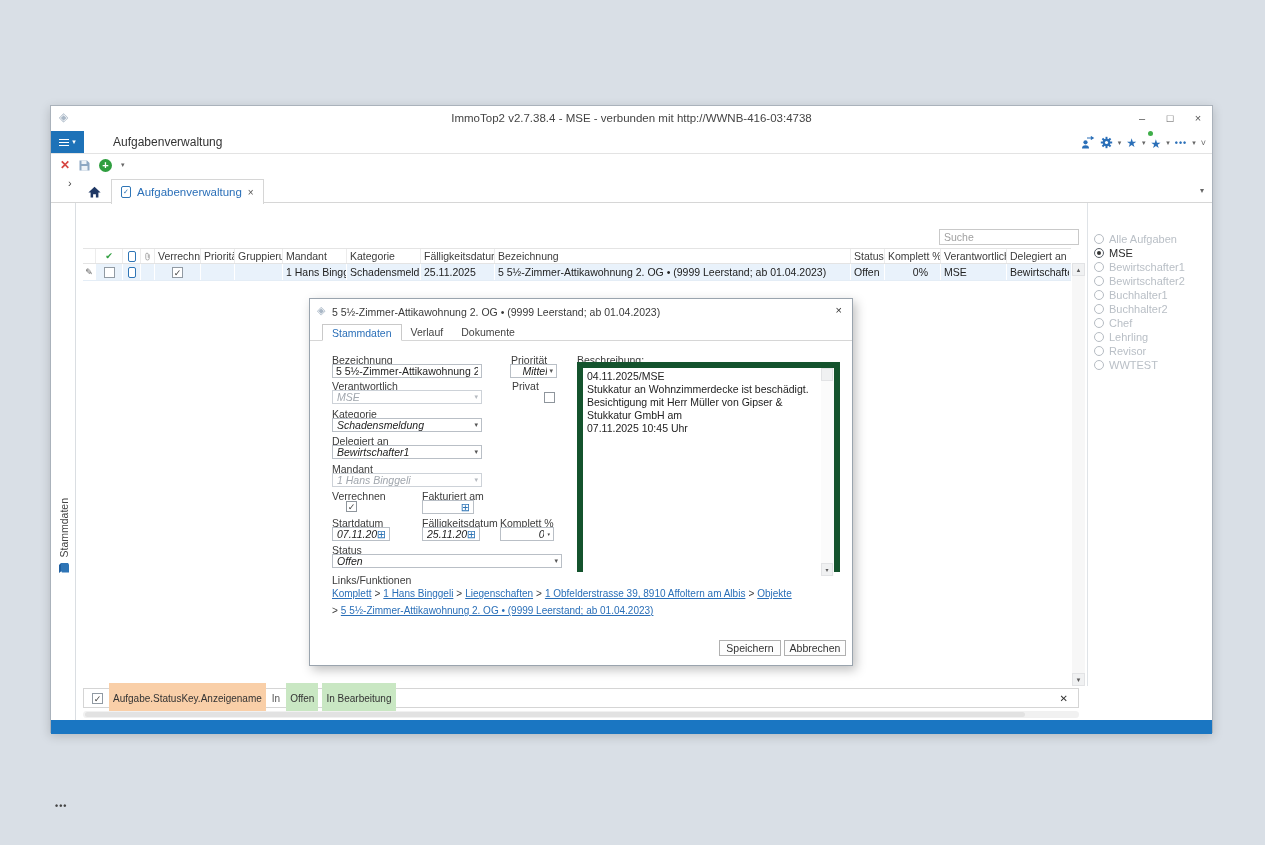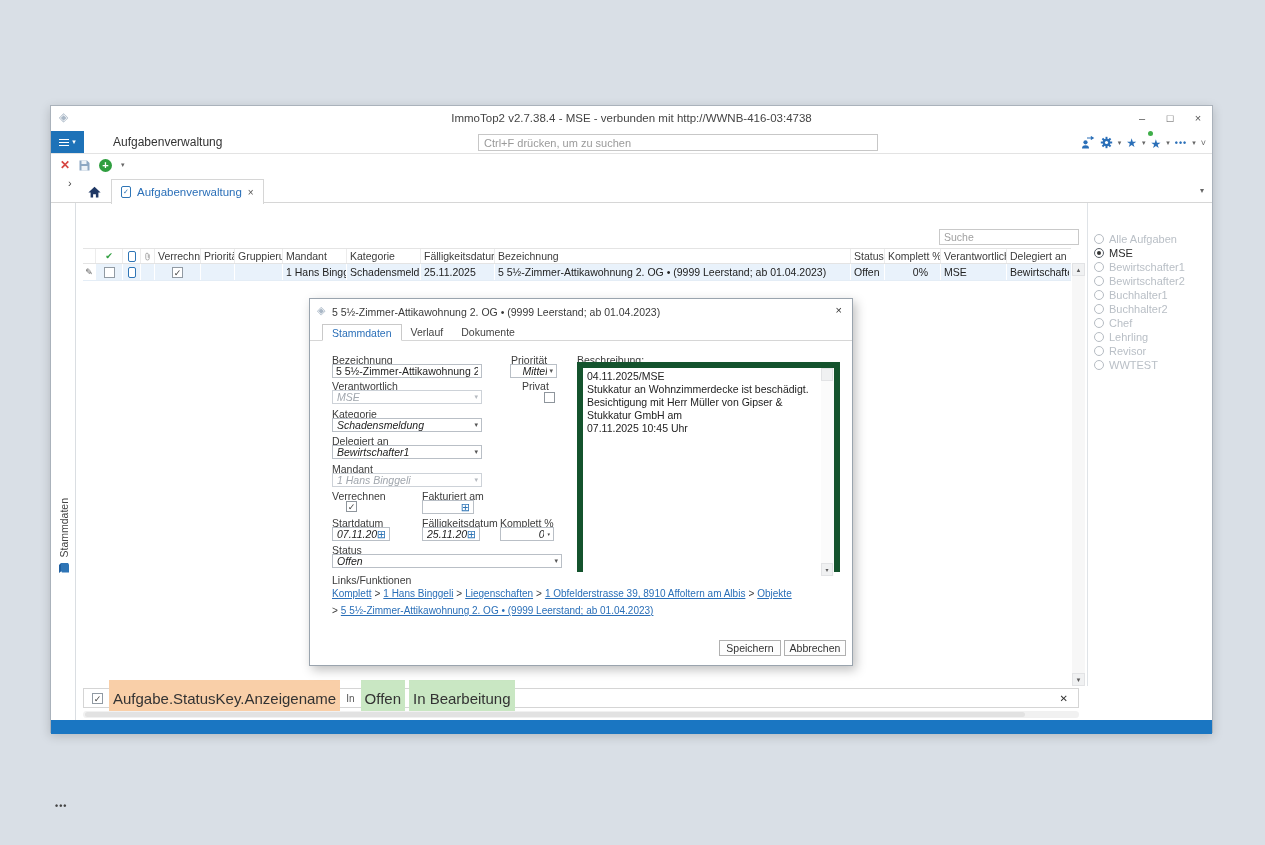--- a/index.html
+++ b/index.html
@@ -106,21 +106,21 @@
   .desc { position:absolute; left:267px; top:63px; width:263px; height:210px; border:6px solid #14532d; }
   .desctext { position:absolute; left:0; top:0; width:248px; height:208px; border:none; resize:none; font-family:"Liberation Sans",sans-serif; font-size:10.5px; color:#222; padding:2px 4px; line-height:13px; background:#fff; overflow:hidden; }
   .descsb { position:absolute; right:0; top:0; width:13px; height:208px; background:#fbfbfb; }
   .bc { position:absolute; left:22px; font-size:10px; color:#3c3c3c; white-space:nowrap; }
   .bc a { color:#2a6fb8; text-decoration:underline; }
   .bc .sep { margin:0 3px; color:#3c3c3c; text-decoration:none; }
   .btn { position:absolute; width:62px; height:16px; border:1px solid #b0b0b0; background:#fdfdfd; font-size:10.5px; color:#333; text-align:center; line-height:14px; font-family:"Liberation Sans",sans-serif; }
 
   
   .fbar { position:absolute; left:32px; top:582px; width:996px; height:20px; border:1px solid #d5d5d5; background:#fff; display:flex; align-items:center; gap:6px; padding-left:8px; }
-  .tag { font-size:15px; padding:10px 4px; color:#333; white-space:nowrap; }
+  .tag { font-size:10px; padding:10px 4px; color:#333; white-space:nowrap; }
   .tag.or { background:#f9cfa8; }
   .tag.gr { background:#c9e7c3; }
   .fop { font-size:10px; color:#555; }
   .fclose { margin-left:auto; margin-right:10px; font-size:10px; color:#333; }
 
   
   .hscroll { position:absolute; left:32px; top:605px; width:996px; height:7px; background:#f1f1f1; border-radius:4px; }
   .hthumb { position:absolute; left:2px; top:1px; width:940px; height:5px; background:#e2e2e2; border-radius:3px; }
   .statusbar { position:absolute; left:0; top:614px; width:100%; height:14px; background:#1a76c2; }
 
@@ -138,21 +138,20 @@
     <span class="wctl" style="right:28px">□</span>
     <span class="wctl" style="right:0">×</span>
   </div>
 
   <div class="hdr">
     <div class="appbtn">
       <span class="hamb"></span>
       <span class="car">▾</span>
     </div>
     <span class="modttl">Aufgabenverwaltung</span>
-    <input class="gsearch" placeholder="Ctrl+F drücken, um zu suchen" style="">
     <div class="hicons">
       <span>
         <svg width="14" height="13" viewBox="0 0 14 13">
             <path d="M6 2 h6 M9.8 0.6 l2.4 1.4 -2.4 1.4" stroke="#2a6fb8" stroke-width="1.1" fill="none"></path>
             <circle cx="4.5" cy="6.3" r="2.1" fill="#2a6fb8"></circle>
             <path d="M1 12.5 a3.5 3.3 0 0 1 7 0 Z" fill="#2a6fb8"></path>
           </svg>
       </span>
       <span>
         <svg width="13" height="13" viewBox="0 0 16 16">
@@ -339,21 +338,21 @@
         <span class="fval" style="text-align:right">Mittel</span>
         <span class="car">▾</span>
       </div>
 
     <span class="lb" style="left:22px;top:81px">Verantwortlich</span>
     <div class="fld dis" style="left:22px;top:91px;width:150px">
         <span class="fval">MSE</span>
         <span class="car">▾</span>
       </div>
 
-    <span class="lb" style="left:212px;top:81px">Privat</span>
+    <span class="lb" style="left:202px;top:81px">Privat</span>
     <div class="dcb" style="left:234px;top:93px"></div>
 
     <span class="lb" style="left:22px;top:109px">Kategorie</span>
     <div class="fld" style="left:22px;top:119px;width:150px">
         <span class="fval">Schadensmeldung</span>
         <span class="car">▾</span>
       </div>
 
     <span class="lb" style="left:22px;top:136px">Delegiert an</span>
     <div class="fld" style="left:22px;top:146px;width:150px">

